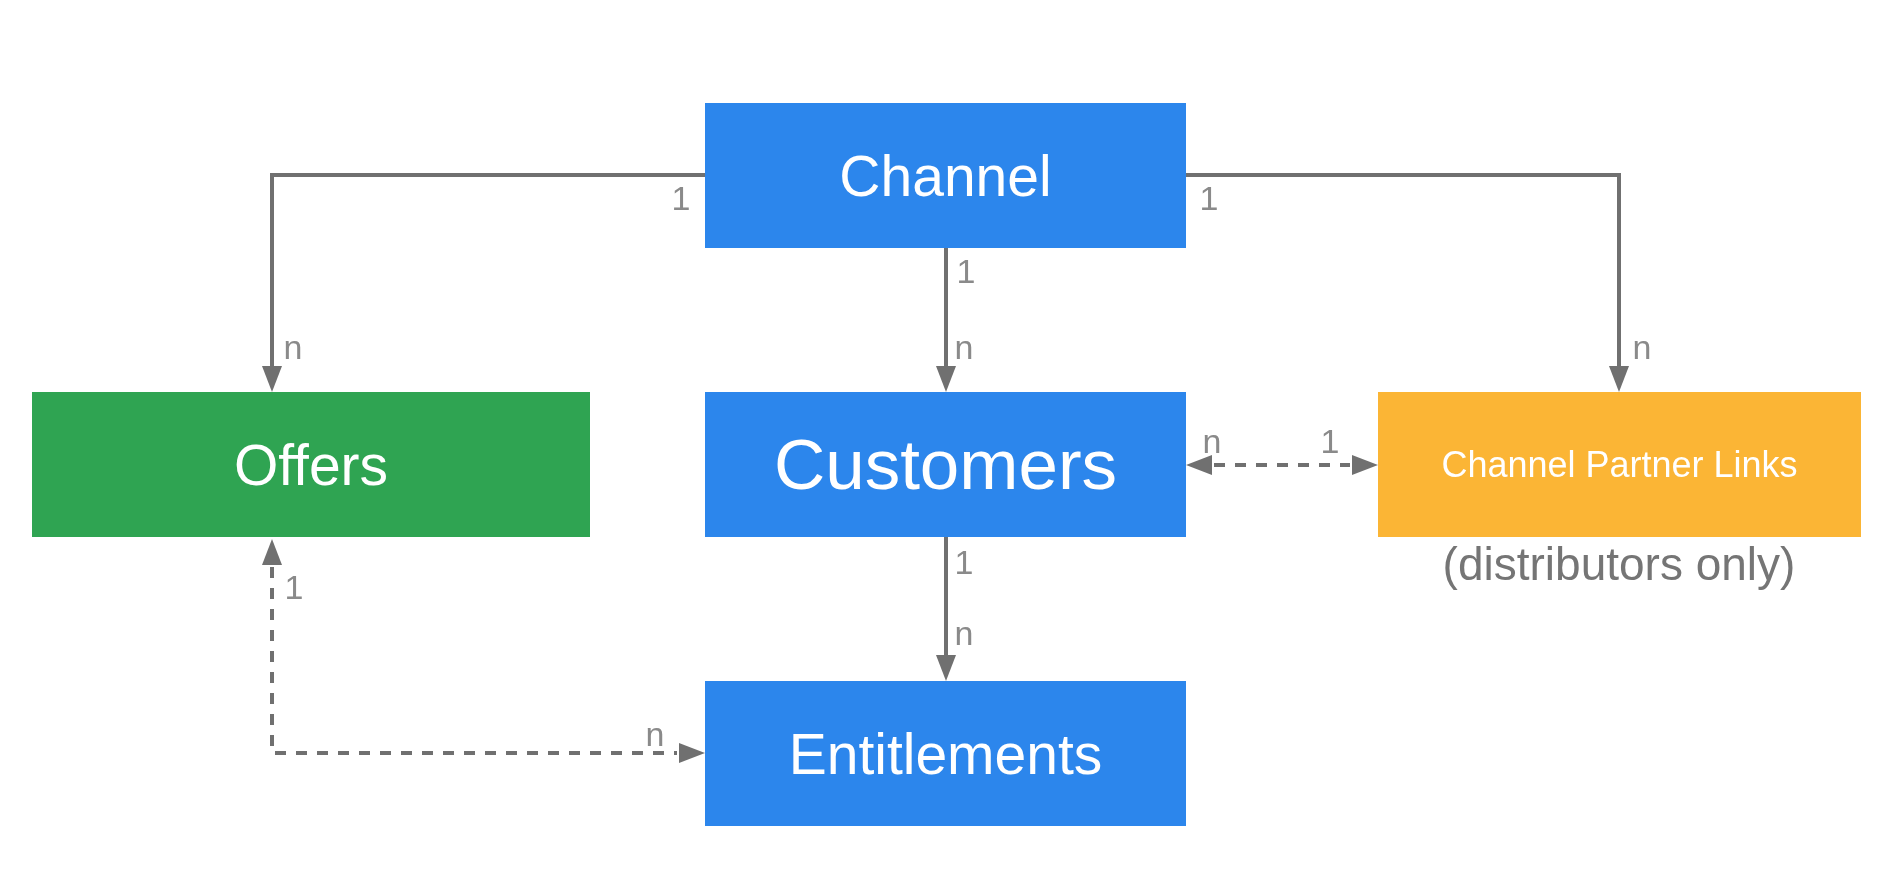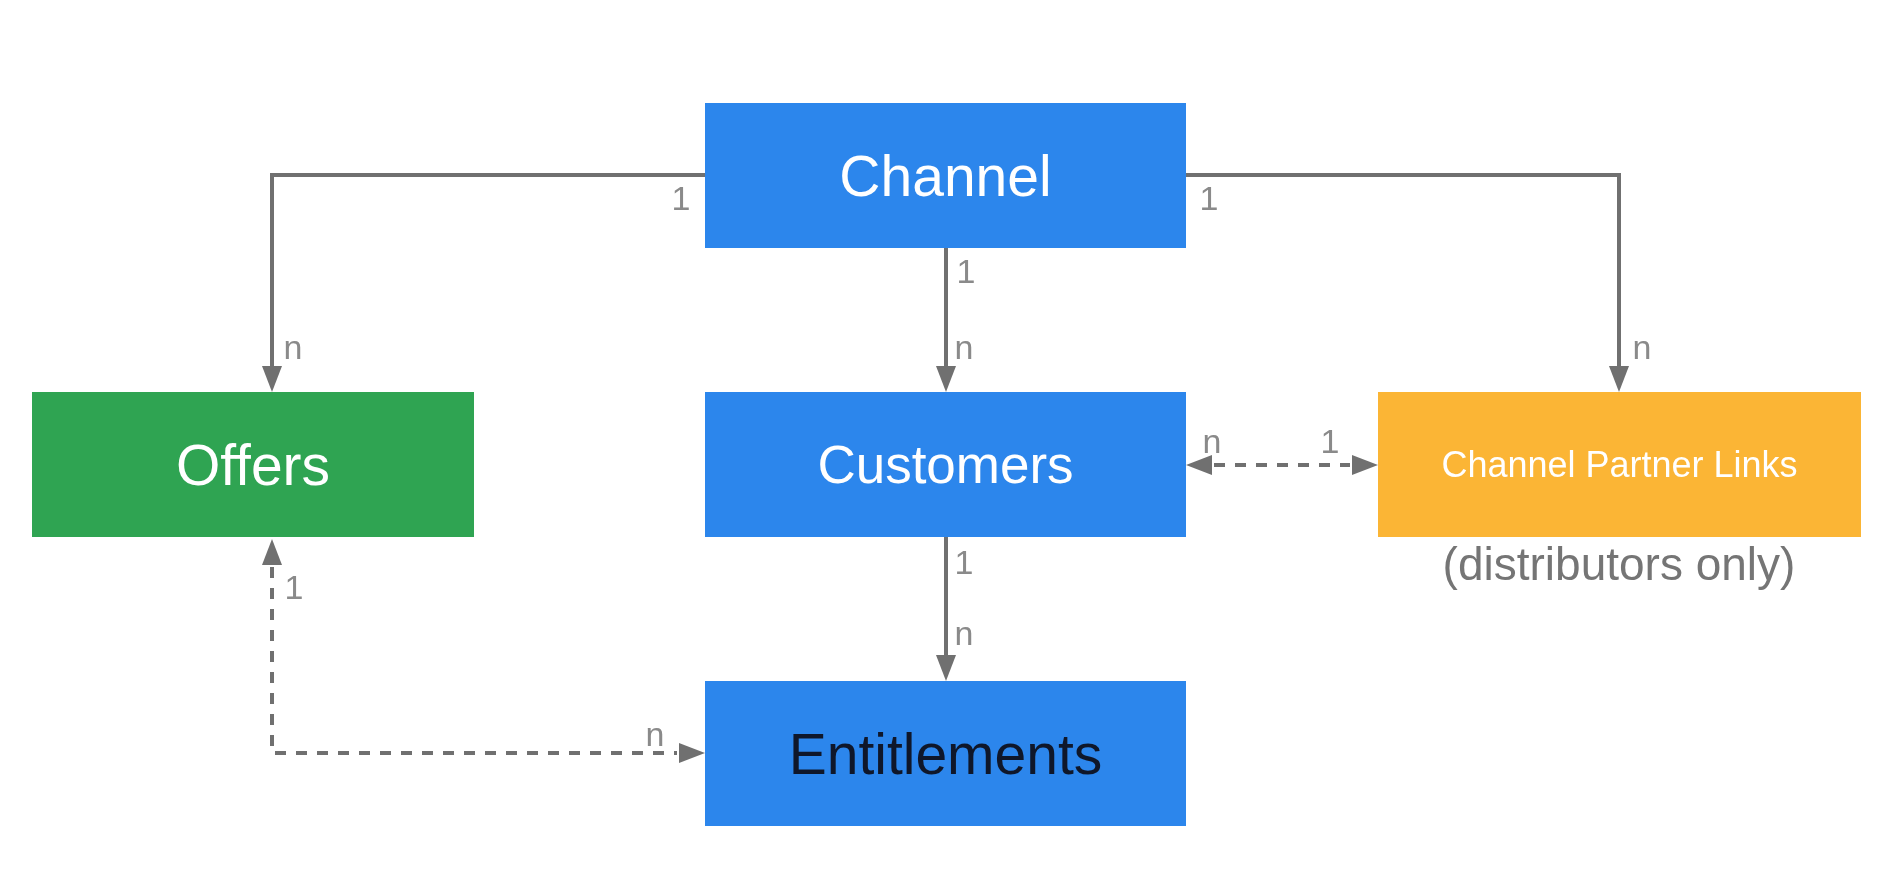--- a/index.html
+++ b/index.html
@@ -71,27 +71,27 @@
       <polyline points="272,567 272,753 677,753" class="edge-line" stroke="#707070" stroke-width="4" stroke-dasharray="11 10"></polyline>
       <polygon points="272,539 262,565 282,565" fill="#707070"></polygon>
       <polygon points="705,753 679,743 679,763" fill="#707070"></polygon>
       <text x="294" y="587" text-anchor="middle" dominant-baseline="central" fill="#8A8A8A" font-size="34" class="edge-label-text">1</text>
       <text x="655" y="734" text-anchor="middle" dominant-baseline="central" fill="#8A8A8A" font-size="34" class="edge-label-text">n</text>
     </svg>
 
   <div class="node" style="left: 705px; top: 103px; width: 481px; height: 145px; background: rgb(44, 134, 236); font-size: 57px; color: rgb(255, 255, 255);">
     <span>Channel</span>
   </div>
-  <div class="node" style="left: 32px; top: 392px; width: 442px; height: 145px; background: rgb(47, 164, 82); font-size: 57px; color: rgb(255, 255, 255); justify-content: center;">
+  <div class="node" style="left: 32px; top: 392px; width: 558px; height: 145px; background: rgb(47, 164, 82); font-size: 57px; color: rgb(255, 255, 255); justify-content: center;">
     <span>Offers</span>
   </div>
-  <div class="node" style="left: 705px; top: 392px; width: 481px; height: 145px; background: rgb(44, 134, 236); font-size: 53px; color: rgb(255, 255, 255);">
+  <div class="node" style="left: 705px; top: 392px; width: 481px; height: 145px; background: rgb(44, 134, 236); font-size: 71px; color: rgb(255, 255, 255);">
     <span>Customers</span>
   </div>
   <div class="node" style="left: 1378px; top: 392px; width: 483px; height: 145px; background: rgb(251, 181, 53); font-size: 36px; color: rgb(255, 255, 255); align-items: center;">
     <span>Channel Partner Links</span>
   </div>
-  <div class="node" style="left: 705px; top: 681px; width: 481px; height: 145px; background: rgb(44, 134, 236); font-size: 57px; color: #0f172a;">
+  <div class="node" style="left: 705px; top: 681px; width: 481px; height: 145px; background: rgb(44, 134, 236); font-size: 57px; color: #ffffff;">
     <span>Entitlements</span>
   </div>
 
   <div class="caption" style="left: 1619px; top: 564px; color: rgb(117, 117, 117); font-size: 46px;">(distributors only)</div>
 </div>
 
 </body></html>

